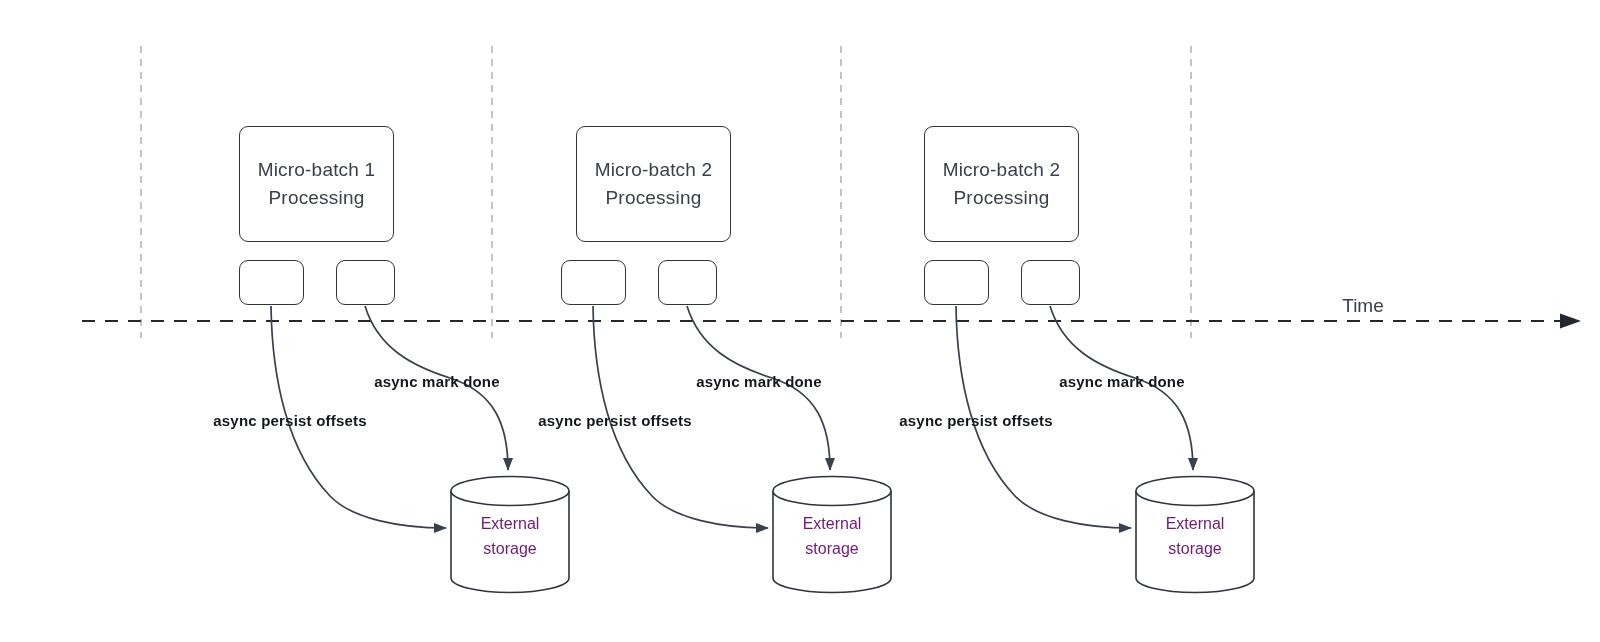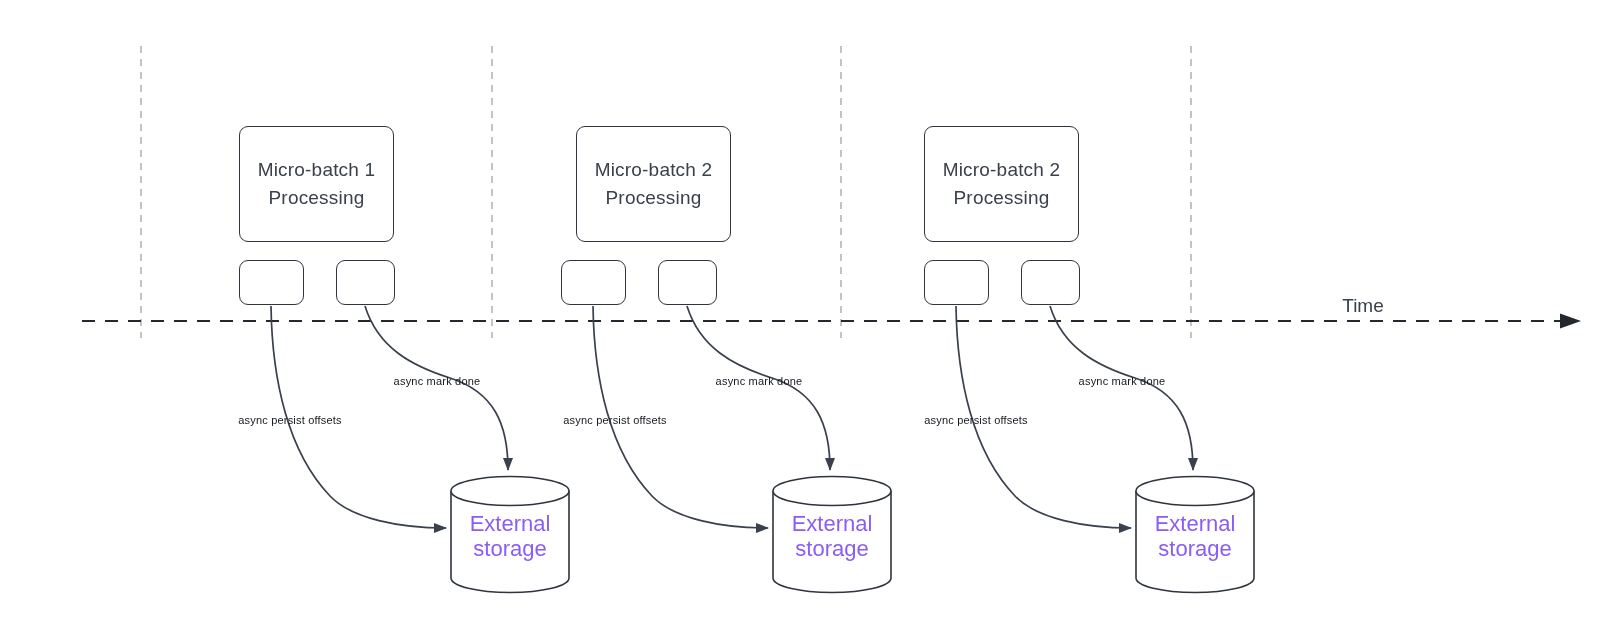--- a/index.html
+++ b/index.html
@@ -16,26 +16,26 @@
   .micro-box{width:155px;height:116px;top:126px;}
   .micro-box .title{
     font-size:19px;line-height:28px;color:#3a414b;text-align:center;
     white-space:pre-line;letter-spacing:0.2px;
   }
   .task-box{top:260px;height:45px;}
   .task-a{width:65px;}
   .task-b{width:59px;}
   .conn-label{
     position:absolute;transform:translate(-50%,-50%);
-    font-size:11px;font-weight:400;color:#14181e;white-space:nowrap;
+    font-size:15px;font-weight:700;color:#14181e;white-space:nowrap;
     letter-spacing:0.2px;
   }
   .storage-label{
     position:absolute;transform:translate(-50%,-50%);
-    font-size:22px;line-height:25px;color:#8b5cf6;text-align:center;
+    font-size:16px;line-height:25px;color:#701a75;text-align:center;
     white-space:pre-line;
   }
   .time-label{
     position:absolute;transform:translate(-50%,-50%);
     font-size:19px;color:#3a414b;
   }
   .guide{stroke:#ababab;stroke-width:1.4;stroke-dasharray:7 6;fill:none;}
   .timeline{stroke:#23282f;stroke-width:2.2;stroke-dasharray:13 10;fill:none;}
   .connector{stroke:#3a404c;stroke-width:1.7;fill:none;}
   .cylinder{fill:#ffffff;stroke:#2f353e;stroke-width:1.6;}

